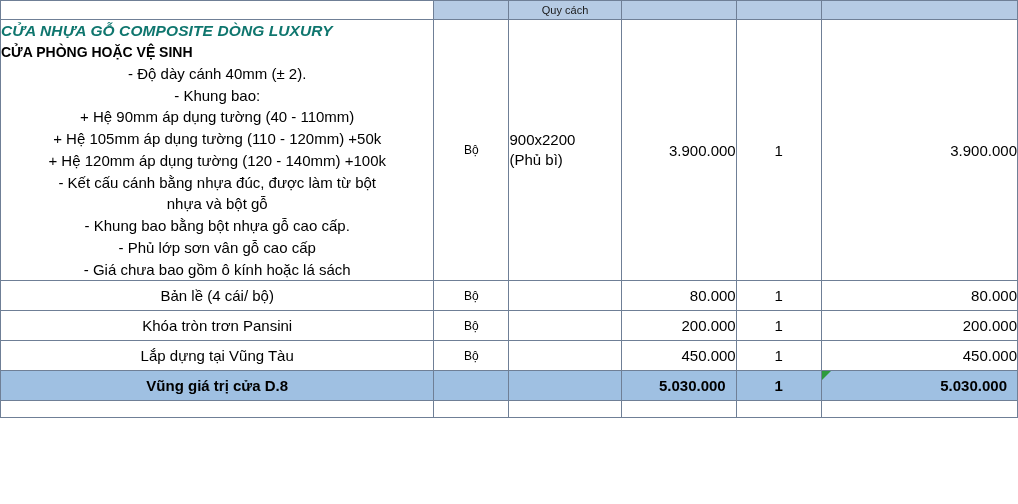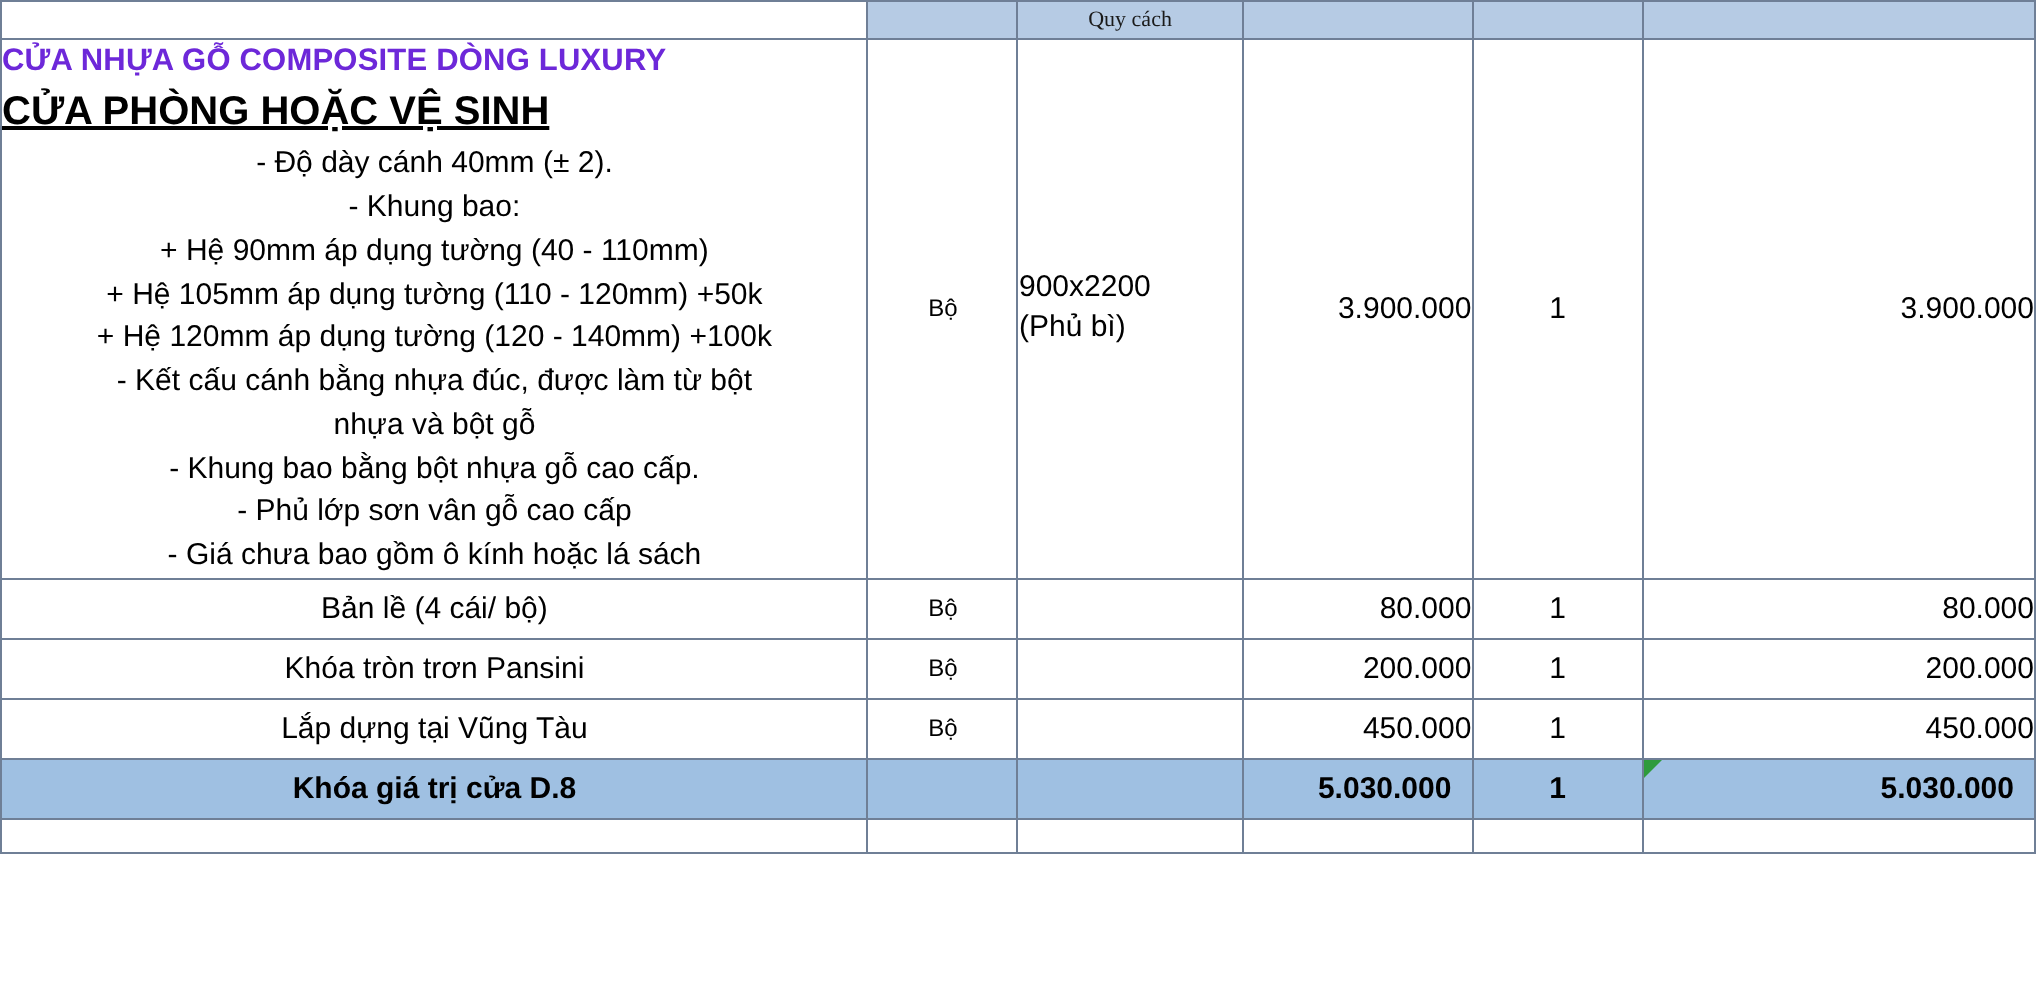--- a/index.html
+++ b/index.html
@@ -35,21 +35,20 @@
   col.c-unit  { width: 75px; }
   col.c-spec  { width: 112px; }
   col.c-price { width: 115px; }
   col.c-qty   { width: 85px; }
   col.c-total { width: 196px; }
 
   
   .top-strip td {
     height: 18px;
     background: #b6cbe4;
-    font-family: Liberation Serif, serif;
   }
   .top-strip td.plain {
     background: #ffffff;
   }
   .top-strip .hdr-txt {
     font-size: 11px;
     color: #1a1a1a;
     text-align: center;
     line-height: 12px;
     overflow: hidden;
@@ -57,30 +56,30 @@
     height: 12px;
   }
 
   
   .desc-cell {
     padding: 8px 10px 10px 10px;
     text-align: left;
     line-height: 1.45;
   }
   .desc-title {
-    color: #6d28d9;
+    color: #0f766e;
     font-weight: bold;
     font-size: 15.5px;
     letter-spacing: .1px;
+    font-style: italic;
   }
   .desc-sub {
     font-weight: bold;
-    font-size: 20px;
+    font-size: 14px;
     color: #000;
-    text-decoration: underline;
   }
   .desc-line {
     font-size: 15px;
     color: #000;
     text-align: center;
   }
   .mid-cell { text-align: center; font-size: 12px; }
   .spec-cell {
     font-size: 15px;
     line-height: 1.35;
@@ -203,21 +202,21 @@
       <tr class="item-row">
         <td class="desc-item">Lắp dựng tại Vũng Tàu</td>
         <td class="mid-cell">Bộ</td>
         <td class="spec-cell"></td>
         <td class="price-cell">450.000</td>
         <td class="qty-cell">1</td>
         <td class="total-cell">450.000</td>
       </tr>
 
       <tr class="sum-row">
-        <td class="sum-label">Khóa giá trị cửa D.8</td>
+        <td class="sum-label">Vũng giá trị cửa D.8</td>
         <td></td>
         <td></td>
         <td class="sum-total">5.030.000</td>
         <td class="sum-label">1</td>
         <td class="sum-total">
           <span class="green-flag"></span>
           <span>5.030.000</span>
         </td>
       </tr>
 

